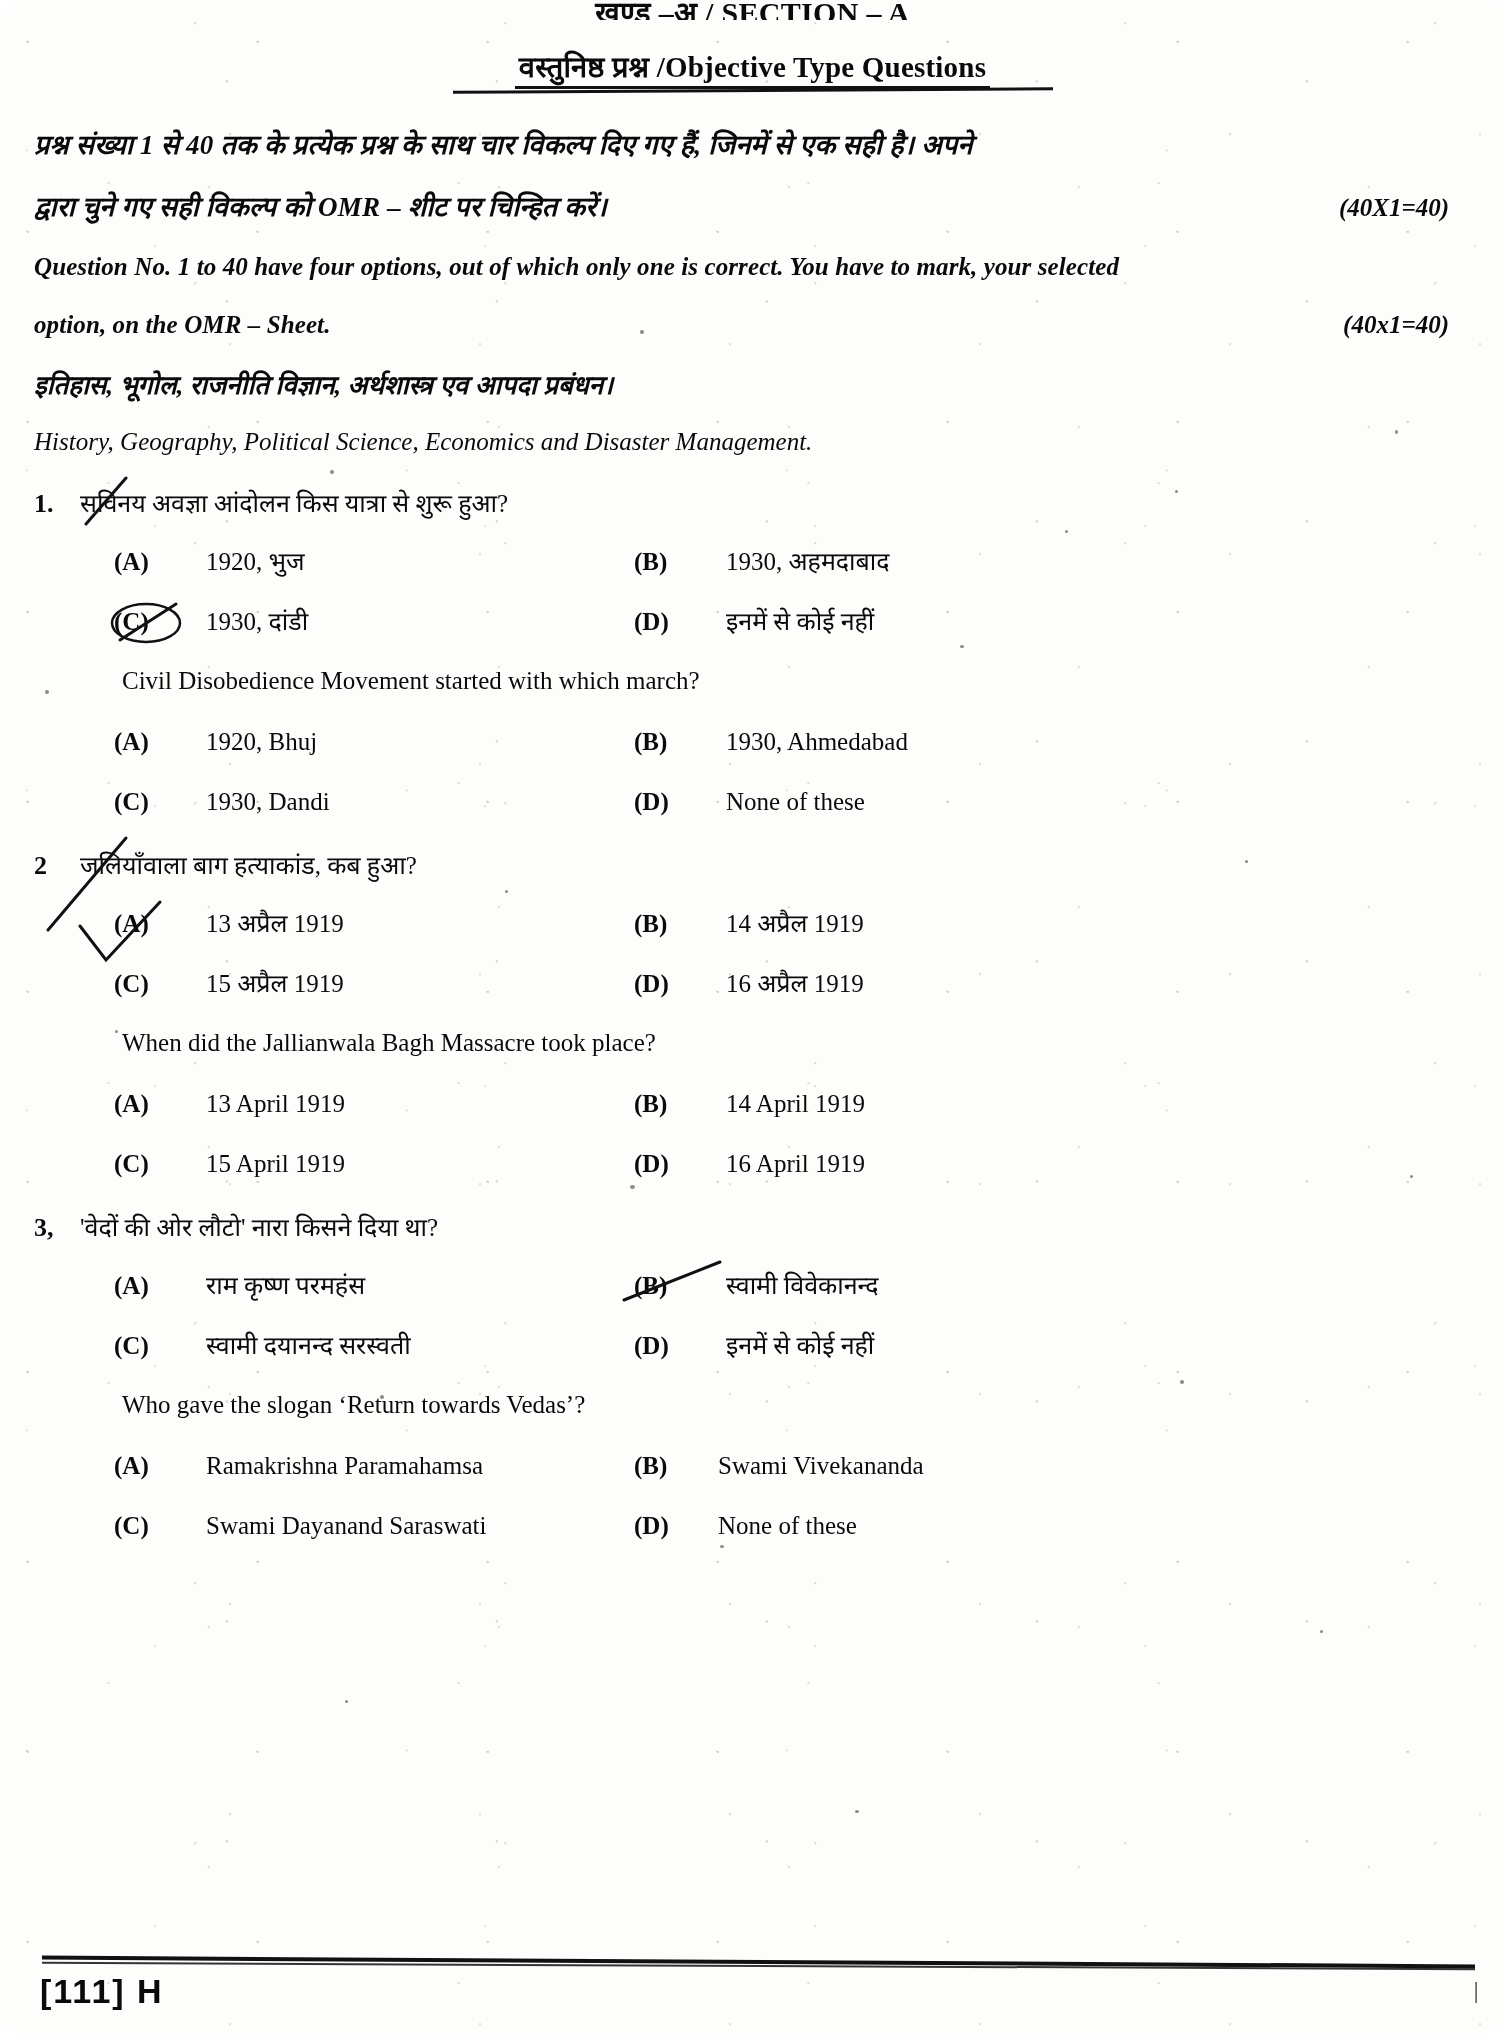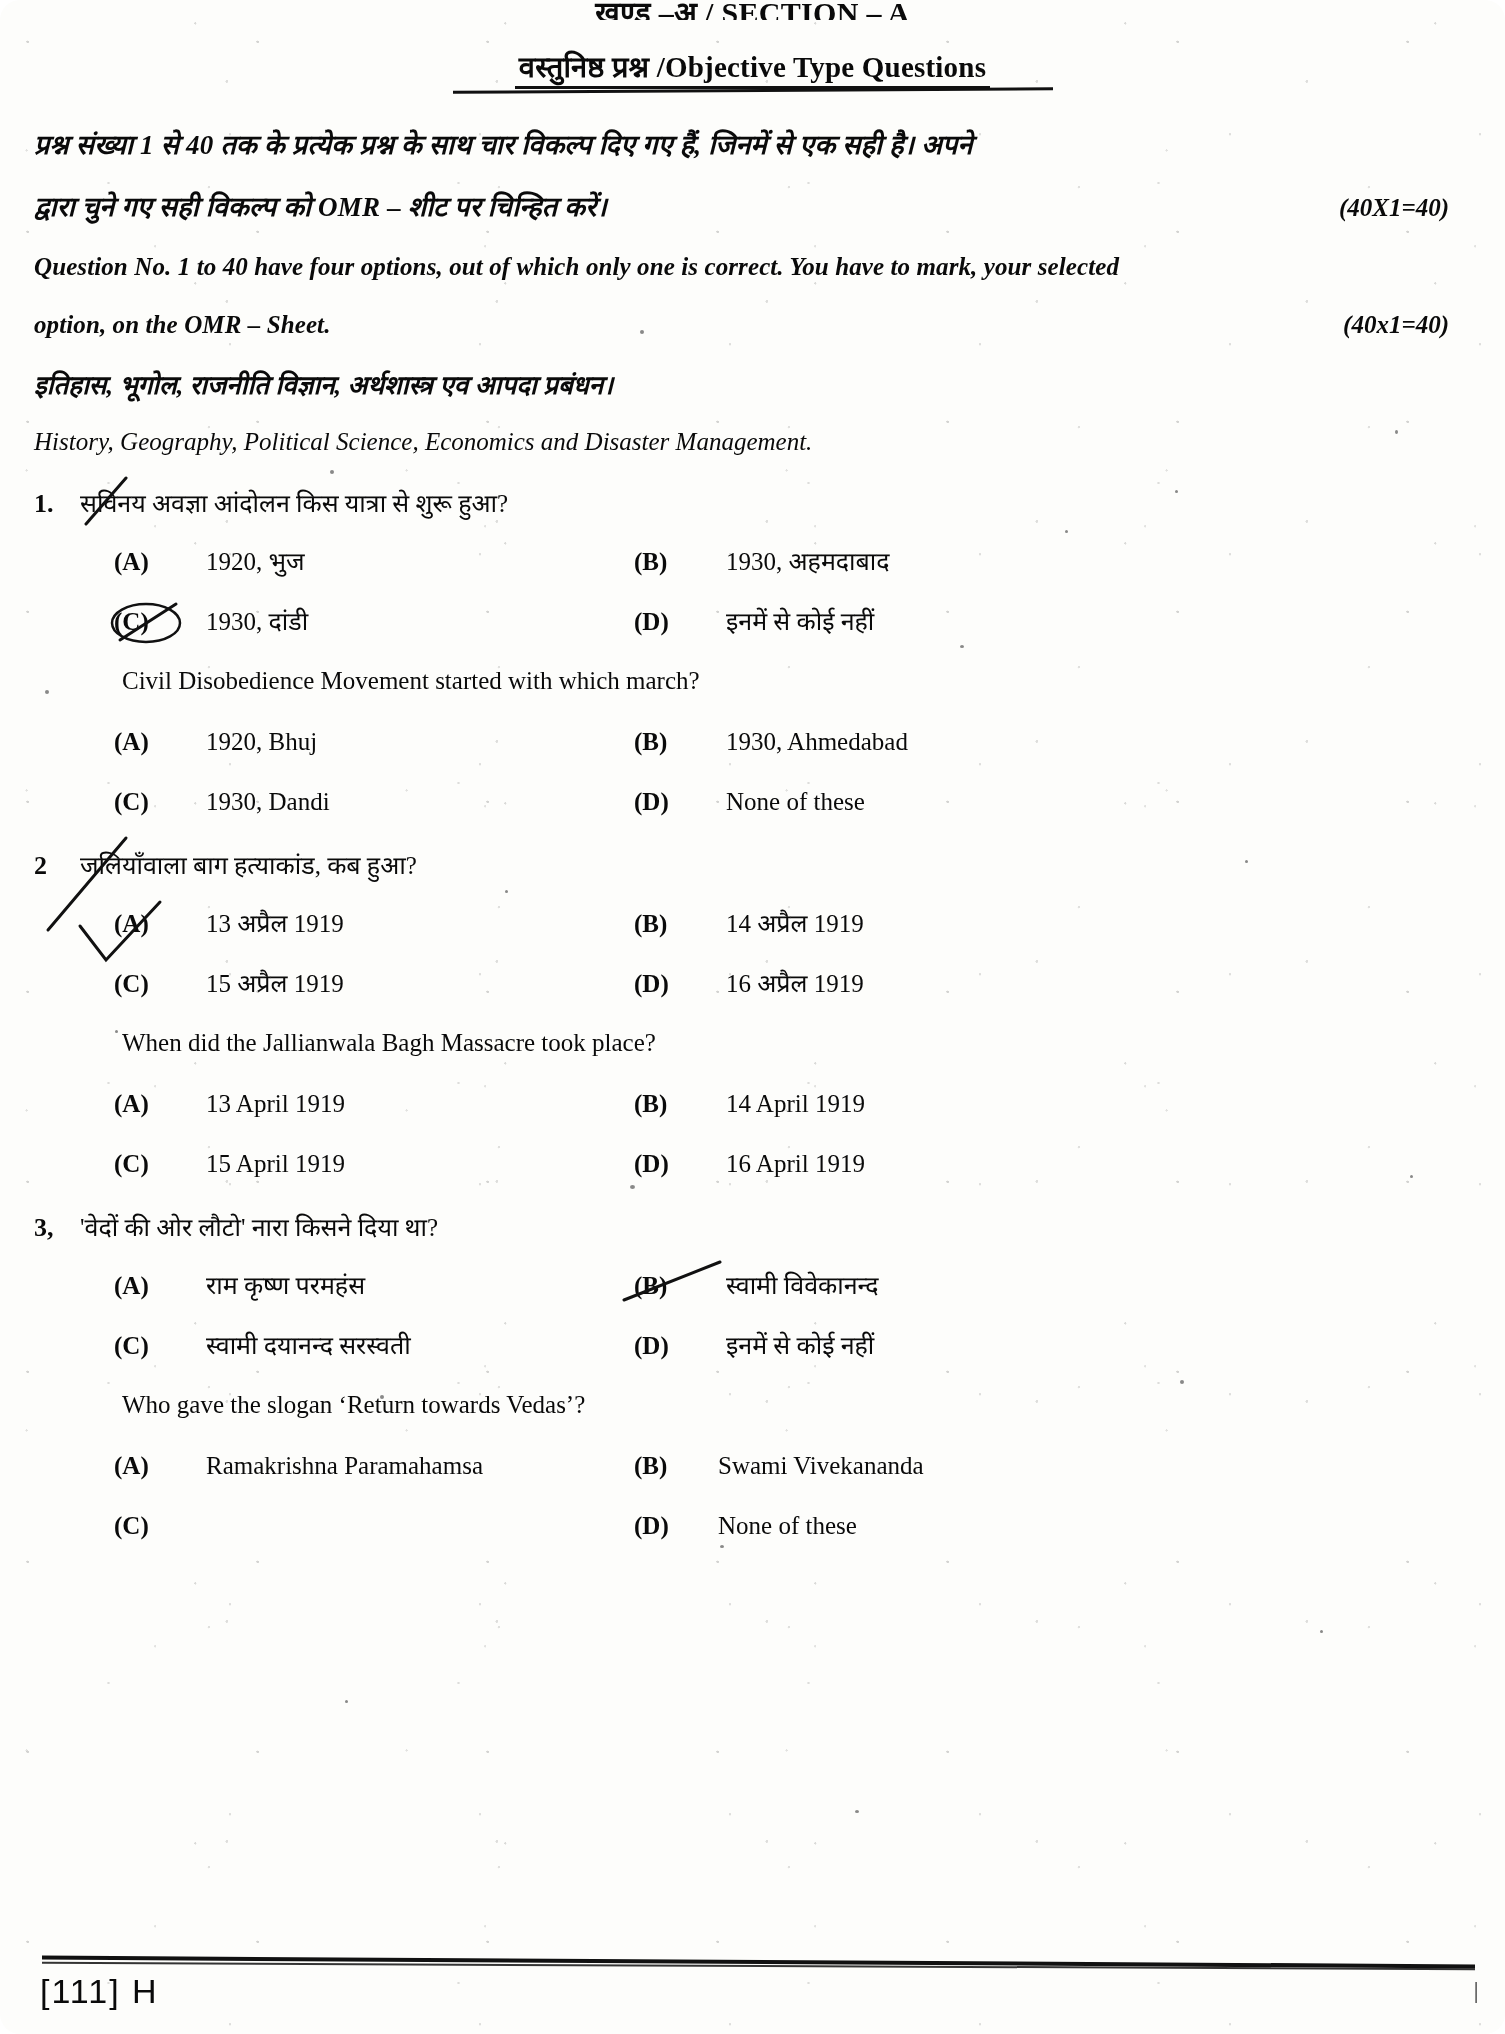--- a/index.html
+++ b/index.html
@@ -223,21 +223,21 @@
     top: 27px;
     height: 2px;
     transform: rotate(0.25deg);
     opacity: .85;
   }
   .page-marker {
     position: absolute;
     left: 40px;
     top: 34px;
     font-family: "Liberation Sans", sans-serif;
-    font-weight: normal;
+    font-weight: bold;
     font-size: 34px;
     letter-spacing: 2px;
   }
   .footer-right {
     position: absolute;
     right: 26px;
     top: 40px;
     font-family: "Liberation Sans", sans-serif;
     font-size: 22px;
     opacity: .6;
@@ -489,20 +489,21 @@
             <div class="opt-val">Ramakrishna Paramahamsa</div>
           </div>
           <div class="opt second">
             <div class="opt-label narrow">(B)</div>
             <div class="opt-val">Swami Vivekananda</div>
           </div>
         </div>
         <div class="opt-row">
           <div class="opt">
             <div class="opt-label">(C)</div>
+            <div class="opt-val">Swami Dayanand Saraswati</div>
           </div>
           <div class="opt second">
             <div class="opt-label narrow">(D)</div>
             <div class="opt-val">None of these</div>
           </div>
         </div>
       </div>
     </div>
 
   </div>

